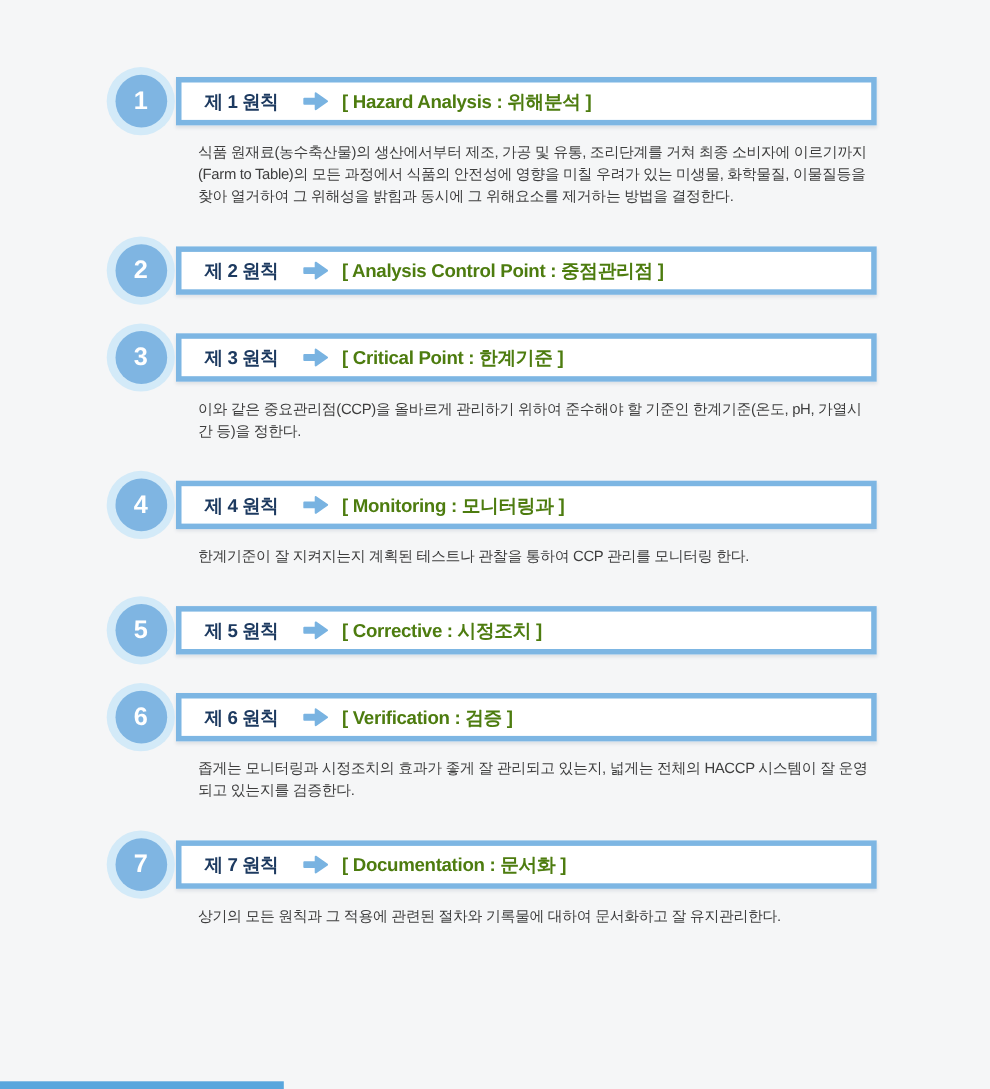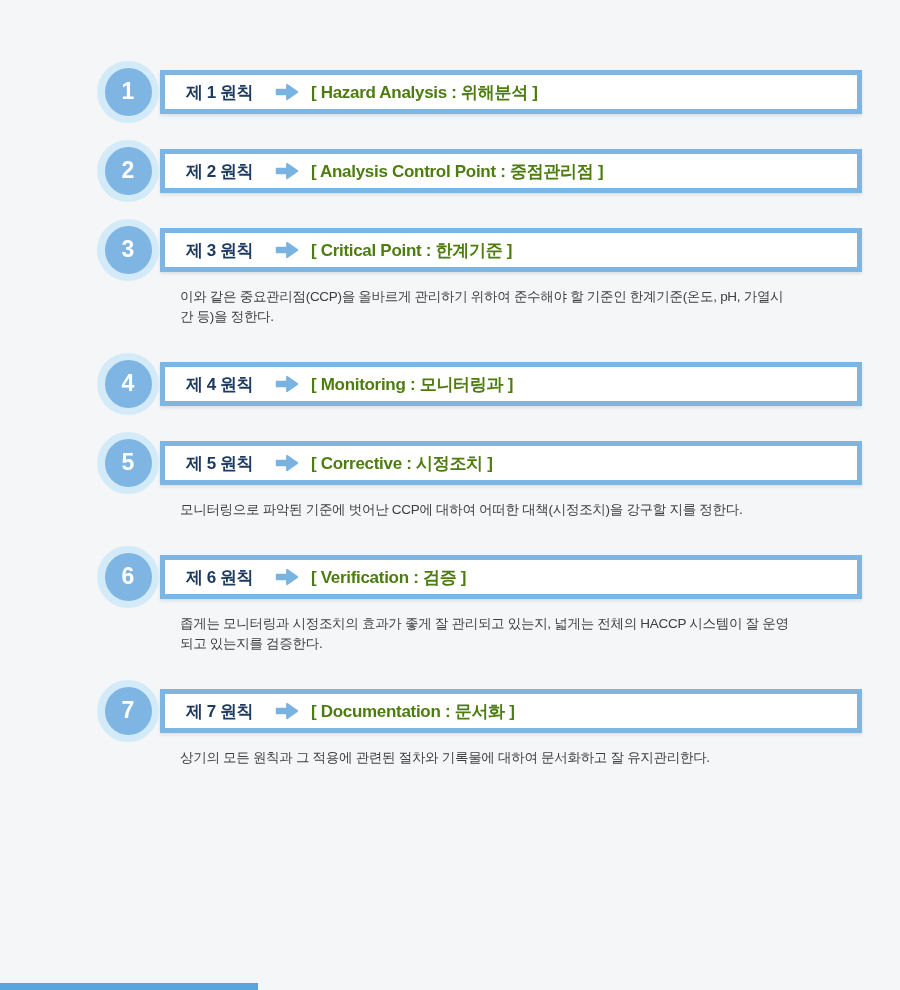--- a/index.html
+++ b/index.html
@@ -6,21 +6,21 @@
   body{
     width:900px;height:990px;
     background:#f5f6f7;
     font-family:"Liberation Sans",sans-serif;
     position:relative;overflow:hidden;
   }
   .wrap{padding-top:70px}
   .principle{position:relative;margin:0 0 35px 97px;width:720px}
   .bar{
     box-sizing:border-box;
-    margin-left:63px;width:702px;height:44px;
+    margin-left:63px;width:637px;height:44px;
     background:#ffffff;border:5px solid #7db6e3;
     display:flex;align-items:center;padding-left:21px;
     box-shadow:0 2px 3px rgba(110,130,150,.18);
     position:relative;z-index:1;
   }
   .badge{
     position:absolute;left:0;top:-9px;
     width:62px;height:62px;border-radius:50%;
     background:#d3eaf8;
     display:flex;align-items:center;justify-content:center;
@@ -61,20 +61,21 @@
     <div class="badge">
       <div class="badge-inner">1</div>
     </div>
     <div class="bar">
       <span class="label">제 1 원칙</span>
       <svg class="arrow" viewBox="0 0 26 20">
         <path d="M1.5 7.5 H13 V2 L24.5 10 L13 18 V12.5 H1.5 Z" fill="#79b3e1" stroke="#79b3e1" stroke-width="2" stroke-linejoin="round"></path>
       </svg>
       <span class="title">[ Hazard Analysis : 위해분석 ]</span>
     </div>
+    <p class="desc">식품 원재료(농수축산물)의 생산에서부터 제조, 가공 및 유통, 조리단계를 거쳐 최종 소비자에 이르기까지 (Farm to Table)의 모든 과정에서 식품의 안전성에 영향을 미칠 우려가 있는 미생물, 화학물질, 이물질등을 찾아 열거하여 그 위해성을 밝힘과 동시에 그 위해요소를 제거하는 방법을 결정한다.</p>
   </section>
 
   <section class="principle">
     <div class="badge">
       <div class="badge-inner">2</div>
     </div>
     <div class="bar">
       <span class="label">제 2 원칙</span>
       <svg class="arrow" viewBox="0 0 26 20">
         <path d="M1.5 7.5 H13 V2 L24.5 10 L13 18 V12.5 H1.5 Z" fill="#79b3e1" stroke="#79b3e1" stroke-width="2" stroke-linejoin="round"></path>
@@ -101,34 +102,34 @@
     <div class="badge">
       <div class="badge-inner">4</div>
     </div>
     <div class="bar">
       <span class="label">제 4 원칙</span>
       <svg class="arrow" viewBox="0 0 26 20">
         <path d="M1.5 7.5 H13 V2 L24.5 10 L13 18 V12.5 H1.5 Z" fill="#79b3e1" stroke="#79b3e1" stroke-width="2" stroke-linejoin="round"></path>
       </svg>
       <span class="title">[ Monitoring : 모니터링과 ]</span>
     </div>
+    <p class="desc">한계기준이 잘 지켜지는지 계획된 테스트나 관찰을 통하여 CCP 관리를 모니터링 한다.</p>
   </section>
 
   <section class="principle">
     <div class="badge">
       <div class="badge-inner">5</div>
     </div>
     <div class="bar">
       <span class="label">제 5 원칙</span>
       <svg class="arrow" viewBox="0 0 26 20">
         <path d="M1.5 7.5 H13 V2 L24.5 10 L13 18 V12.5 H1.5 Z" fill="#79b3e1" stroke="#79b3e1" stroke-width="2" stroke-linejoin="round"></path>
       </svg>
       <span class="title">[ Corrective : 시정조치 ]</span>
     </div>
-    <p class="desc">모니터링으로 파악된 기준에 벗어난 CCP에 대하여 어떠한 대책(시정조치)을 강구할 지를 정한다.</p>
   </section>
 
   <section class="principle">
     <div class="badge">
       <div class="badge-inner">6</div>
     </div>
     <div class="bar">
       <span class="label">제 6 원칙</span>
       <svg class="arrow" viewBox="0 0 26 20">
         <path d="M1.5 7.5 H13 V2 L24.5 10 L13 18 V12.5 H1.5 Z" fill="#79b3e1" stroke="#79b3e1" stroke-width="2" stroke-linejoin="round"></path>

